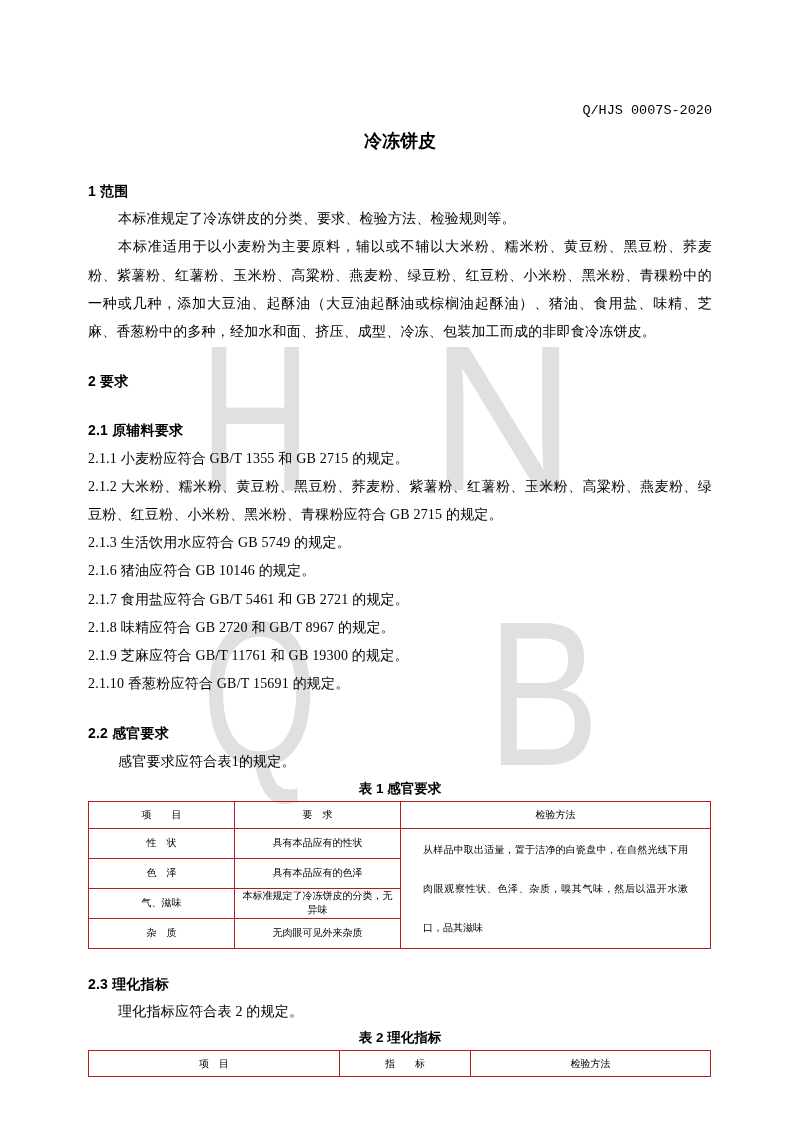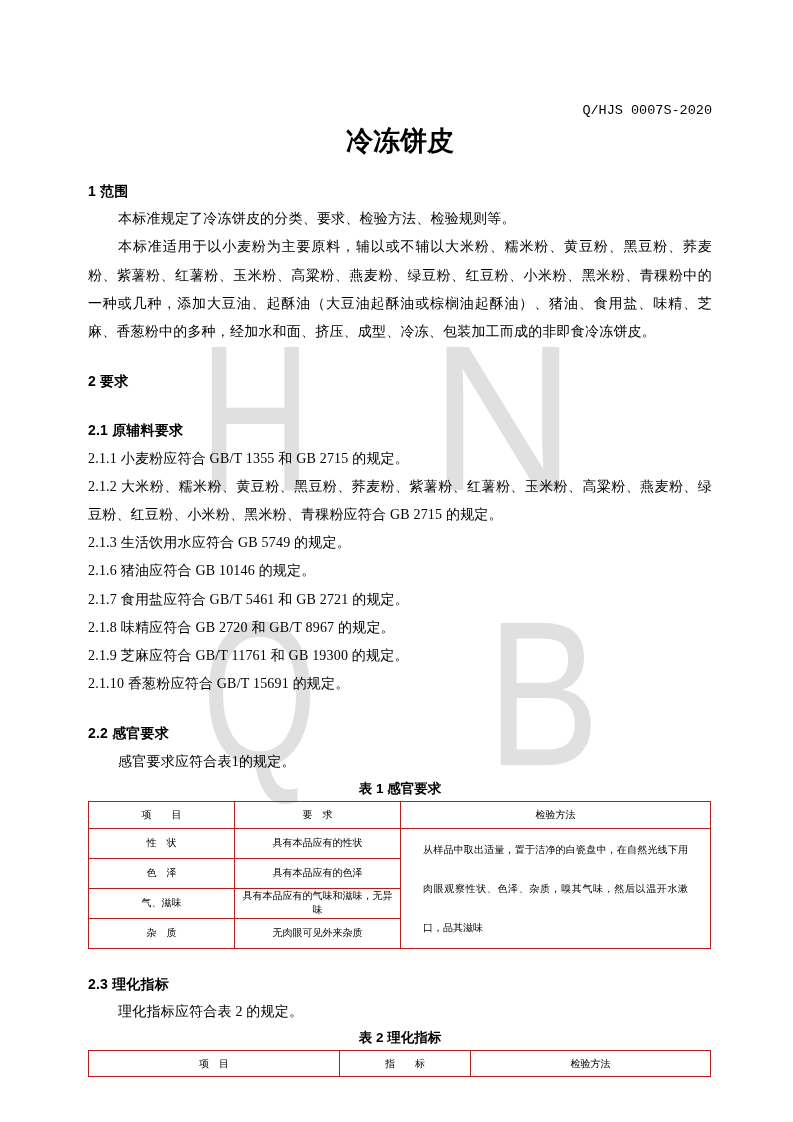--- a/index.html
+++ b/index.html
@@ -35,21 +35,21 @@
     margin-top:102px;
     height:18px; line-height:18px;
     text-align:right;
     font-size:13.5px;
     font-family:Liberation Mono, monospace;
   }
   .doc-title {
     margin:6px 0 0 0;
     height:30px; line-height:30px;
     text-align:center;
-    font-size:27px; font-weight:bold;
+    font-size:18px; font-weight:bold;
     font-family:"Liberation Sans", sans-serif;
   }
   .bl { line-height:28.2px; font-size:14px; letter-spacing:0.2px; }
   .h {
     font-family:"Liberation Sans", sans-serif;
     font-weight:bold;
     margin-top:21px;
   }
   .para {
     text-indent:2.15em;
@@ -145,21 +145,21 @@
         <td class="data-cell">性　状</td>
         <td class="data-cell">具有本品应有的性状</td>
         <td class="method-cell" rowspan="4">从样品中取出适量，置于洁净的白瓷盘中，在自然光线下用肉眼观察性状、色泽、杂质，嗅其气味，然后以温开水漱口，品其滋味</td>
       </tr>
       <tr class="data-row">
         <td class="data-cell">色　泽</td>
         <td class="data-cell">具有本品应有的色泽</td>
       </tr>
       <tr class="data-row">
         <td class="data-cell">气、滋味</td>
-        <td class="data-cell">具有本品应有的气味和滋味，无异味</td>
+        <td class="data-cell">本标准规定了冷冻饼皮的分类，无异味</td>
       </tr>
       <tr class="data-row">
         <td class="data-cell">杂　质</td>
         <td class="data-cell">无肉眼可见外来杂质</td>
       </tr>
     </tbody>
       </table>
 
     <div class="bl h">2.3 理化指标</div>
     <div class="bl para">理化指标应符合表 2 的规定。</div>

